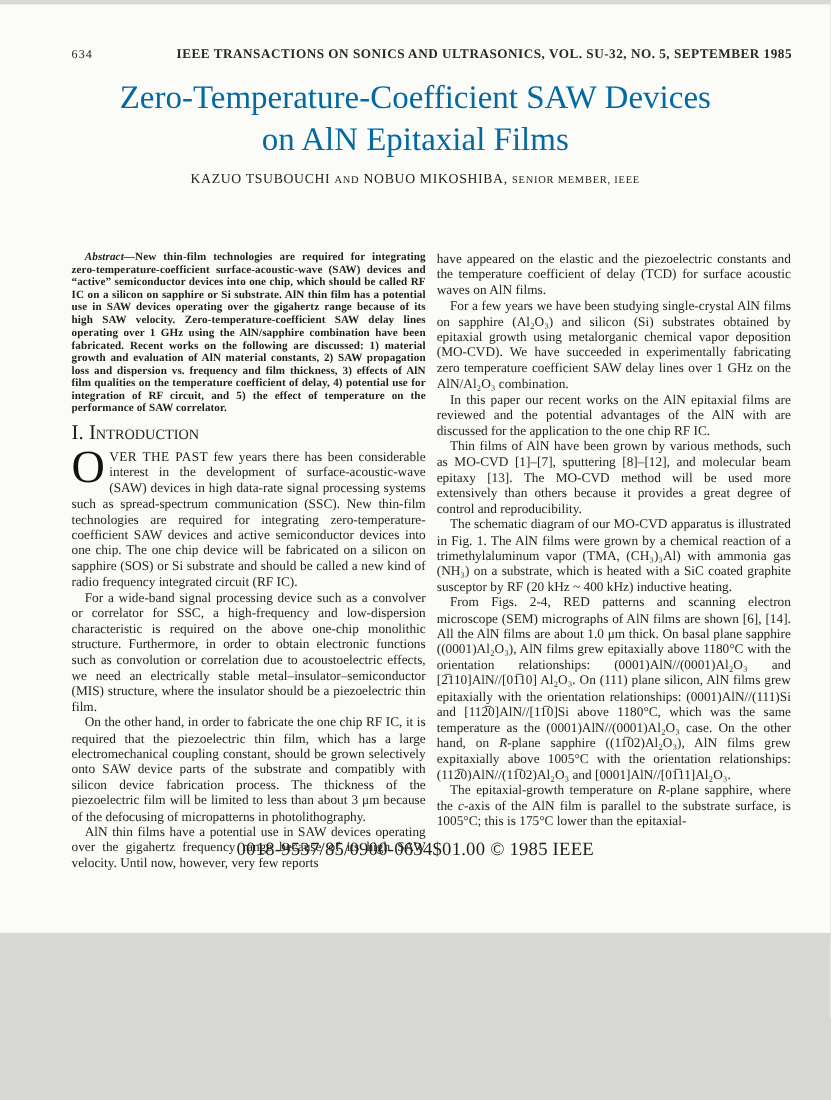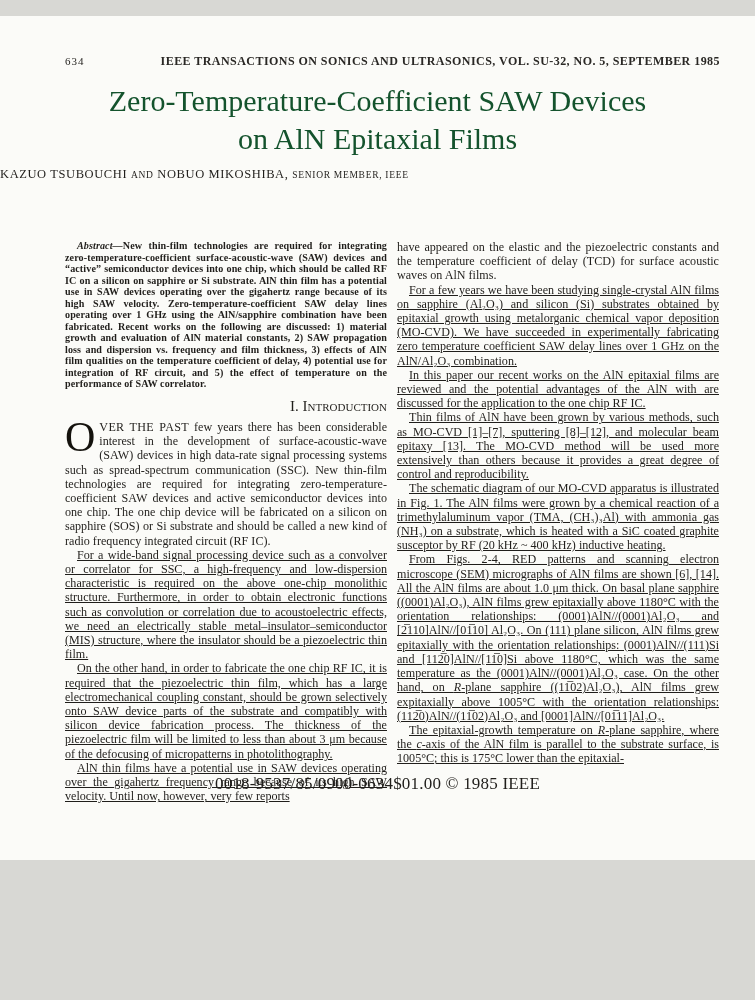--- a/index.html
+++ b/index.html
@@ -1,58 +1,58 @@
 <!DOCTYPE html>
 <html><head>
 <meta charset="utf-8">
 <style>
   html,body { margin:0; padding:0; background:#d8d8d4; }
   .page {
     position:relative;
     width:755px; height:844px;
-    margin:16px auto;
+    margin:4px auto;
     background:#fbfbf8;
     color:#201e1b;
     font-family:"Liberation Serif", serif;
     overflow:hidden;
   }
   .running-header {
     position:absolute; top:38px; left:65px; width:655px;
     display:flex; justify-content:space-between; align-items:baseline;
   }
   .page-number { font-size:11px; letter-spacing:1px; }
   .journal-title { font-size:12px; letter-spacing:0.45px; color:#2a2825;font-weight:bold; }
   .title-block {
     position:absolute; top:66px; left:0; width:100%;
-    text-align:center; font-size:30px; line-height:38px; color:#14532d;
+    text-align:center; font-size:30px; line-height:38px; color:#0369a1;
   }
   .byline {
     position:absolute; top:151px; left:0; width:100%;
-    font-size:12.5px; letter-spacing:0.6px;
+    text-align:center; font-size:12.5px; letter-spacing:0.6px;
   }
   .byline .small-role { font-size:9.5px; letter-spacing:0.7px; }
   .columns {
     position:absolute; top:224px; left:65px; width:654px;
     display:flex; gap:10px;
   }
   .col {
     width:322px; text-align:justify;
     font-size:12.1px; line-height:14.2px;
   }
   .col-left { position:relative; height:704px; }
   p { margin:0; }
-  .indent { text-indent:12px;text-decoration:underline; }
+  .indent { text-indent:12px; }
   .abstract {
     font-size:10.1px; line-height:11.5px; font-weight:bold;
     text-indent:12px; letter-spacing:0.1px;
   }
   .abstract-label { font-style:italic; }
   .section-heading {
-    text-align:right; font-variant:small-caps;
-    font-size:15px; line-height:14.5px;
+    text-align:left; font-variant:small-caps;
+    font-size:19px; line-height:14.5px;
     margin-top:9px; margin-bottom:7px; text-indent:0;
   }
   .heading-2 { margin-top:11px; margin-bottom:7px; }
   .dropcap {
     float:left; font-size:42px; line-height:31px;
     padding:2px 4px 0 0; color:#14120d;
   }
   .lead-caps { letter-spacing:0.3px; }
   .footnotes {
     position:absolute; bottom:0; left:0; width:100%;

